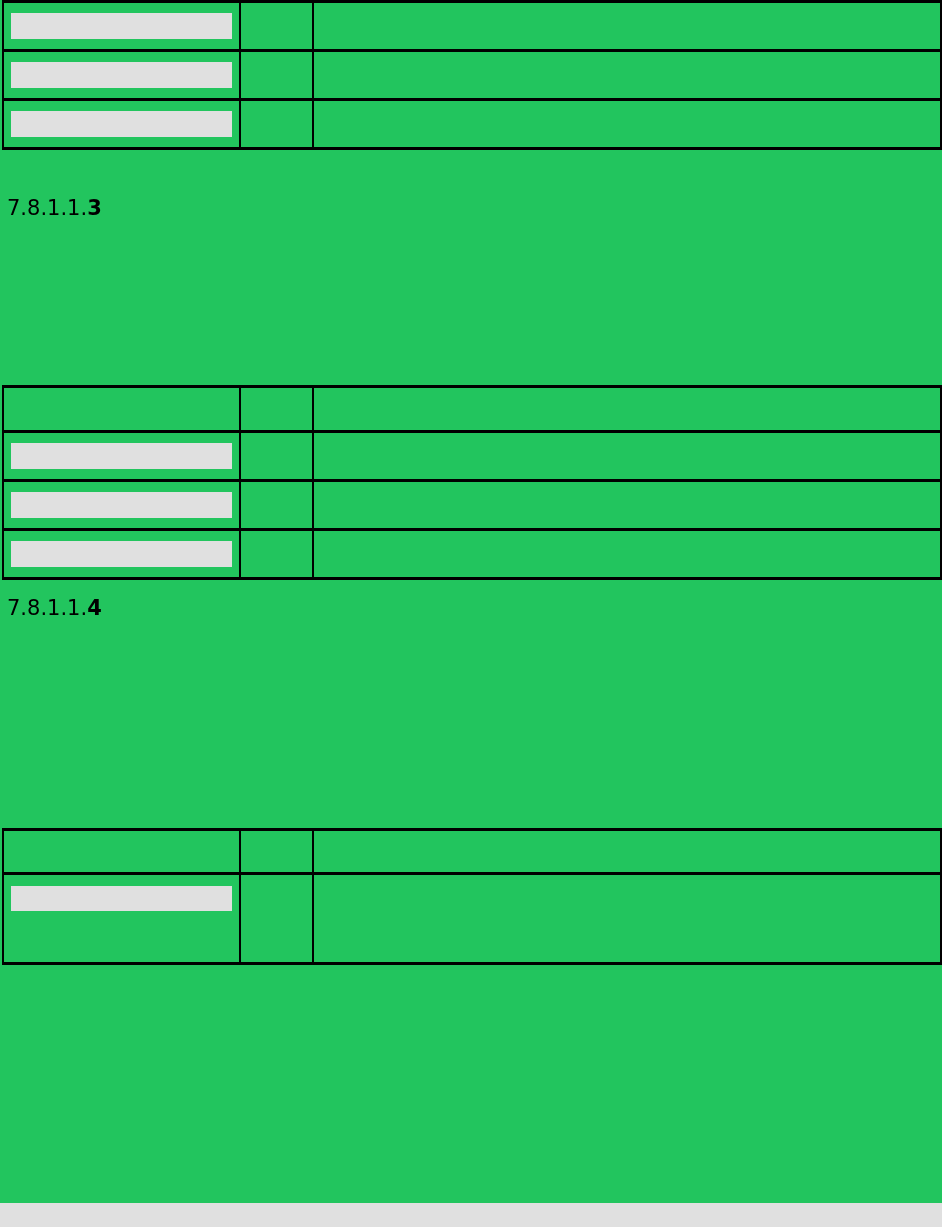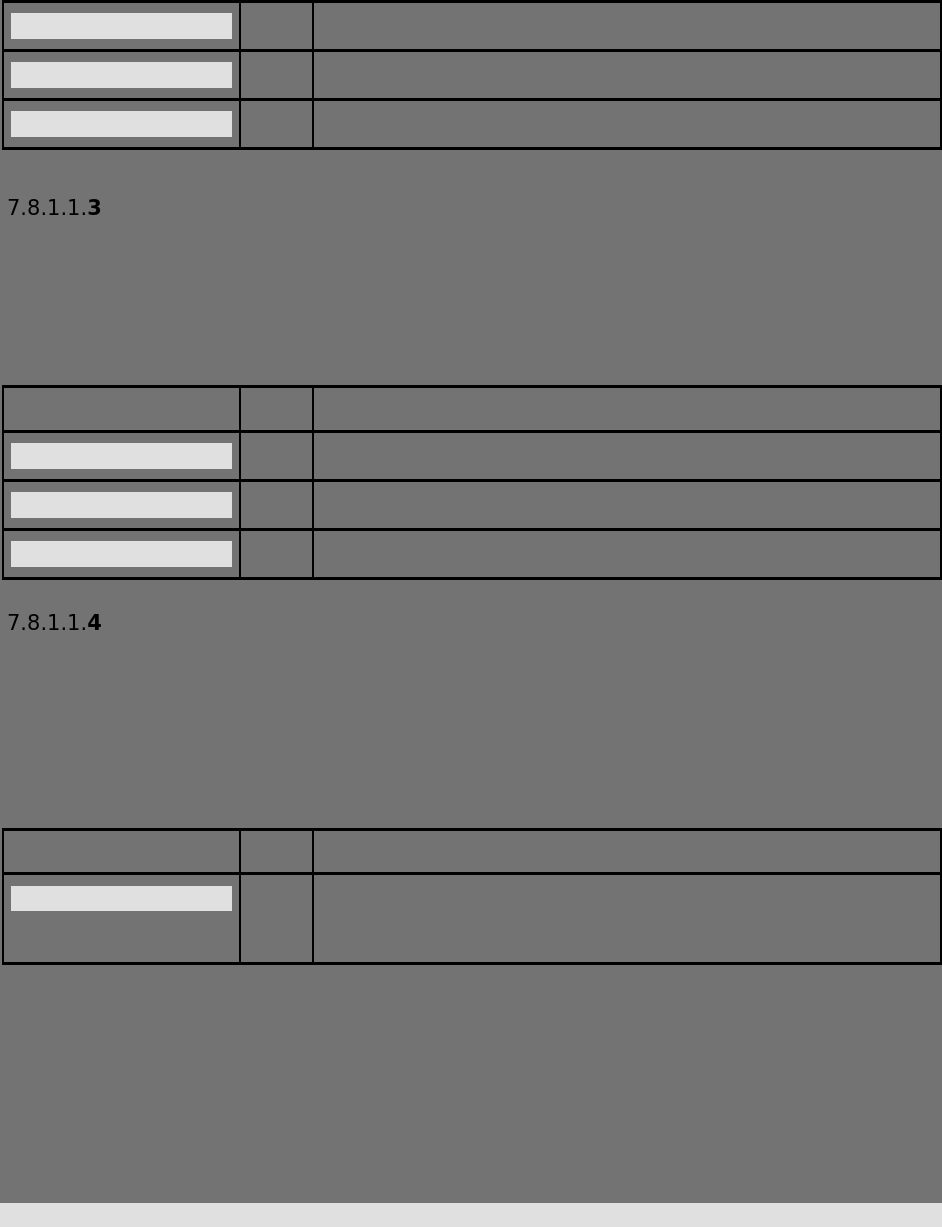--- a/index.html
+++ b/index.html
@@ -4,21 +4,21 @@
 <style>
   html, body {
     margin: 0;
     padding: 0;
     background: #ffffff;
   }
   .page {
     position: relative;
     width: 942px;
     height: 1227px;
-    background: #737373;
+    background: #22c55e;
     font-family: "DejaVu Sans", sans-serif;
     overflow: hidden;
   }
   table.doc {
     position: absolute;
     left: 2px;
     width: 938px;
     border-collapse: collapse;
     table-layout: fixed;
   }
@@ -51,21 +51,21 @@
     position: absolute;
     left: 7px;
     font-size: 21px;
     line-height: 1.1;
     color: #000000;
     font-weight: 400;
     letter-spacing: 0px;
     white-space: nowrap;
   }
   #heading-1 { top: 197px; }
-  #heading-2 { top: 612px; }
+  #heading-2 { top: 597px; }
   .sec-heading .last-digit { font-weight: 700; }
 
   .footer-bar {
     position: absolute;
     left: 0;
     top: 1203px;
     width: 942px;
     height: 24px;
     background: #e0e0e0;
   }

